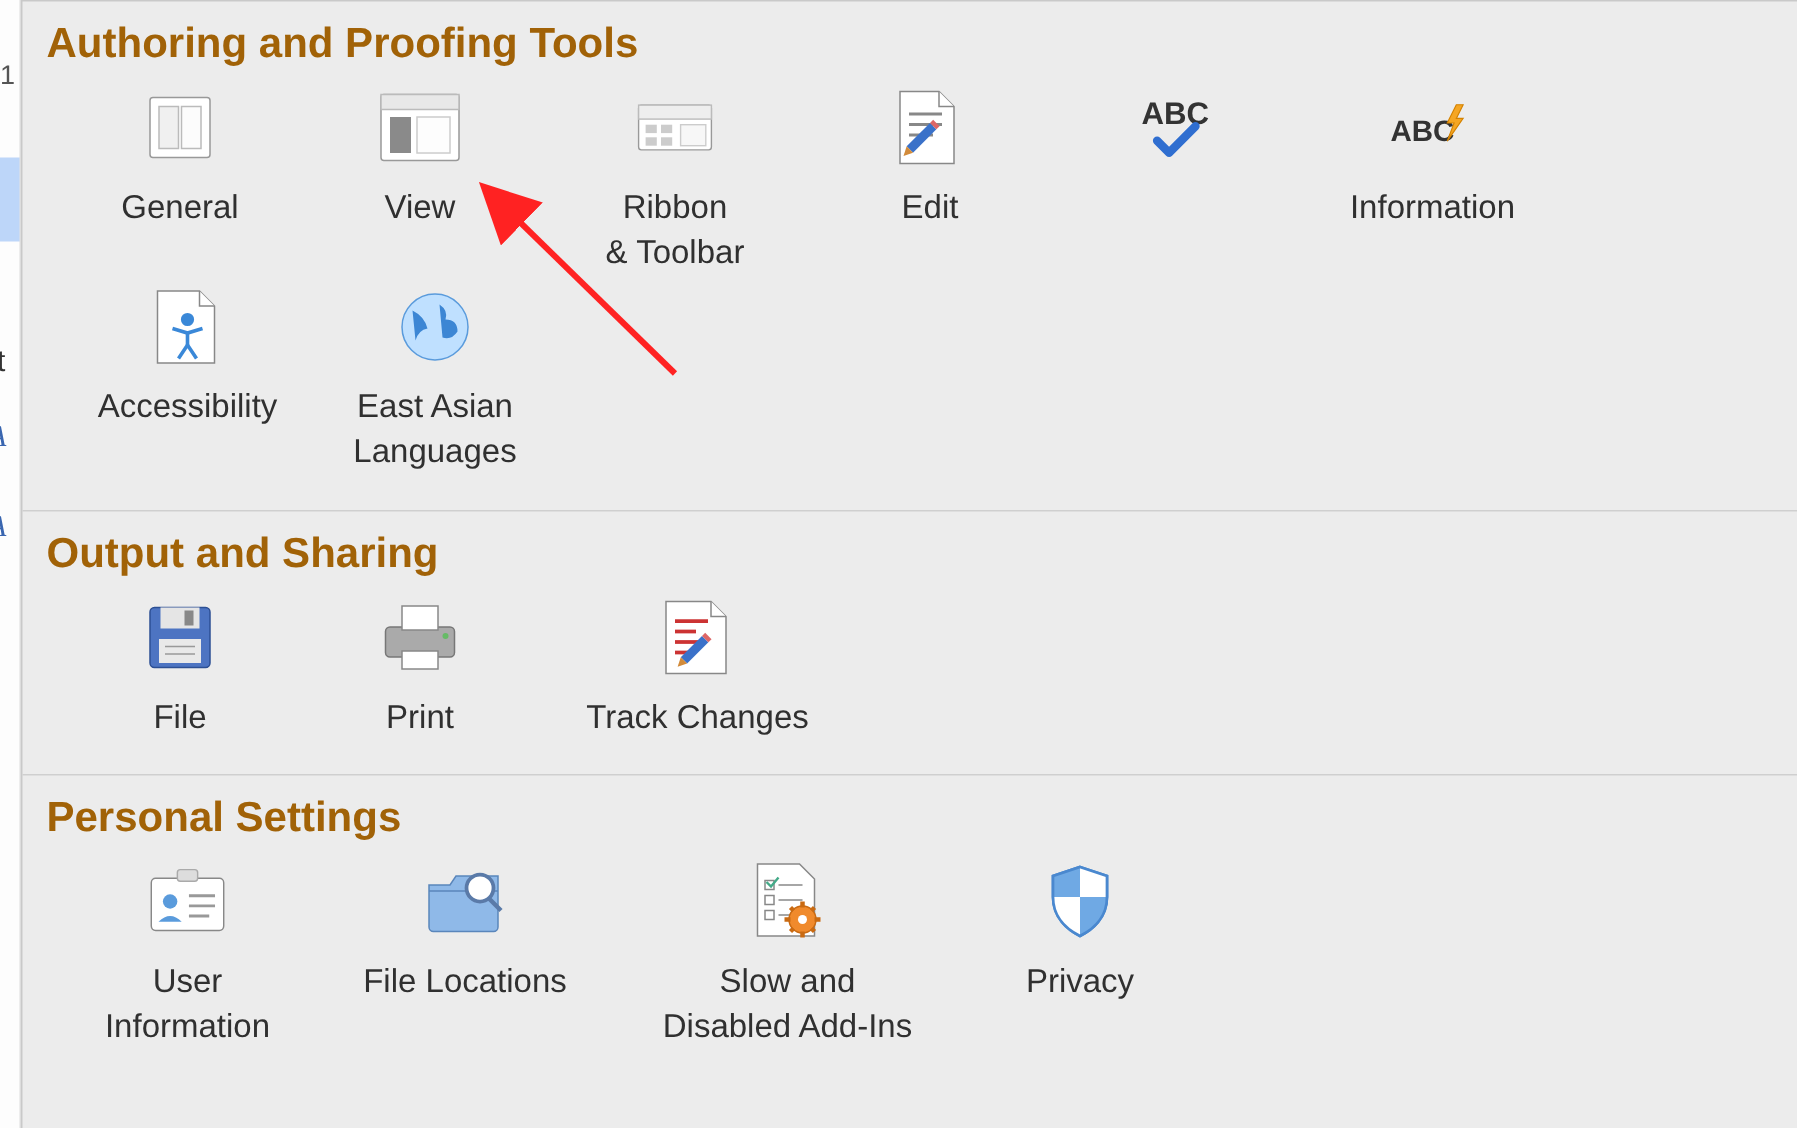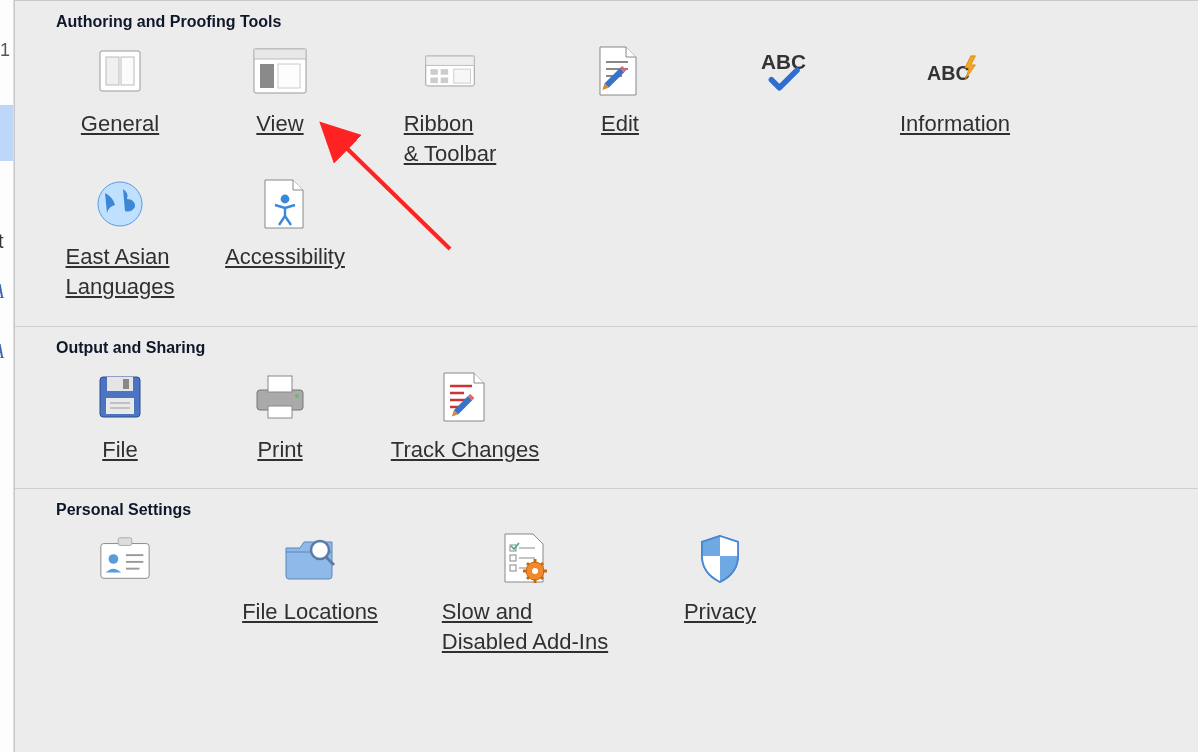--- a/index.html
+++ b/index.html
@@ -5,25 +5,25 @@
   html,body{margin:0;padding:0;width:1198px;height:752px;background:#fff;font-family:-apple-system,BlinkMacSystemFont,"Helvetica Neue",Arial,sans-serif;color:#222;overflow:hidden;}
   .sidebar-strip{position:absolute;left:0;top:0;width:14px;height:752px;background:#fdfdfd;border-right:1px solid #ddd;box-sizing:border-box;}
   .sidebar-num{position:absolute;left:0;top:40px;font-size:18px;color:#555;}
   .sidebar-t{position:absolute;left:-2px;top:230px;font-size:20px;color:#333;}
   .sidebar-a{position:absolute;left:-8px;top:280px;font-size:20px;font-style:italic;color:#3a66b0;font-family:Georgia,serif;}
   .sidebar-a2{position:absolute;left:-8px;top:340px;font-size:20px;font-style:italic;color:#3a66b0;font-family:Georgia,serif;}
   .sidebar-sel1{position:absolute;left:0;top:105px;width:13px;height:56px;background:rgba(70,140,240,0.35);}
   .panel{position:absolute;left:14px;top:0;right:0;bottom:0;background:#ececec;border-left:1px solid #c9c9c9;border-top:1px solid #c9c9c9;box-sizing:border-box;}
   .section{border-bottom:1px solid #cfcfcf;padding:8px 0 16px 0;}
   .section.last{border-bottom:none;}
-  .section-heading{font-size:16px;font-weight:700;color:#0f172a;margin:4px 0 12px 41px;display:block;}
+  .section-heading{font-size:28px;font-weight:700;color:#a16207;margin:4px 0 12px 16px;display:block;}
   .grid{display:flex;flex-wrap:wrap;padding-left:30px;}
   .cell{display:flex;flex-direction:column;align-items:center;justify-content:flex-start;margin-right:10px;margin-bottom:8px;cursor:default;}
   .cell .ico{width:56px;height:56px;display:flex;align-items:center;justify-content:center;margin-bottom:10px;}
-  .cell .lbl{font-size:22px;color:#303030;line-height:1.35;text-decoration:underline;}
+  .cell .lbl{font-size:22px;color:#303030;text-align:center;line-height:1.35;}
   
   .grid1 .cell{width:160px;}
   .grid2 .cell{width:160px;}
   .grid3 .cell{width:170px;}
   svg{display:block;}
   .arrow{position:absolute;left:300px;top:118px;pointer-events:none;}
 </style>
 </head>
 <body>
 
@@ -109,44 +109,44 @@
       <div class="cell" style="width:160px">
         <span class="ico">
           <svg width="74" height="48" viewBox="0 0 74 48">
             <text x="0" y="36" font-size="26" font-weight="700" fill="#333" font-family="Arial">ABC</text>
             <path d="M58 4 l-8 16 h6 l-6 16 l14 -20 h-6 l6 -12 z" fill="#f5a623" stroke="#d48200"></path>
           </svg>
         </span>
         <span class="lbl">Information</span>
       </div>
 
-      <div class="cell" style="width:150px">
-        <span class="ico">
-          <svg width="50" height="50" viewBox="0 0 50 50">
-            <circle cx="25" cy="25" r="22" fill="#bfe0ff" stroke="#5a9bdc"></circle>
-            <path d="M10 14 q8 4 10 12 q-6 1 -8 8 M28 10 q6 4 4 10 q8 0 8 8 q-4 6 -10 4" fill="#3c86d4"></path>
-          </svg>
-        </span>
-        <span class="lbl">East Asian<br>Languages</span>
-      </div>
-
       <div class="cell" style="width:160px">
         <span class="ico">
           <svg width="48" height="54" viewBox="0 0 48 54">
             <path d="M4 3 h28 l10 10 v38 h-38 z" fill="#fff" stroke="#888"></path>
             <path d="M32 3 v10 h10" fill="#fff" stroke="#888"></path>
             <g stroke="#3a88d8" stroke-width="2.4" fill="none">
               <circle cx="24" cy="22" r="3.2" fill="#3a88d8"></circle>
               <path d="M14 28 l10 3 l10 -3"></path>
               <path d="M24 31 v8"></path>
               <path d="M24 39 l-6 9 M24 39 l6 9"></path>
             </g>
           </svg>
         </span>
         <span class="lbl">Accessibility</span>
+      </div>
+
+      <div class="cell" style="width:150px">
+        <span class="ico">
+          <svg width="50" height="50" viewBox="0 0 50 50">
+            <circle cx="25" cy="25" r="22" fill="#bfe0ff" stroke="#5a9bdc"></circle>
+            <path d="M10 14 q8 4 10 12 q-6 1 -8 8 M28 10 q6 4 4 10 q8 0 8 8 q-4 6 -10 4" fill="#3c86d4"></path>
+          </svg>
+        </span>
+        <span class="lbl">East Asian<br>Languages</span>
       </div>
 
     </div>
   </div>
 
   <div class="section">
     <span class="section-heading">Output and Sharing</span>
     <div class="grid grid2">
 
       <div class="cell" style="width:150px">
@@ -206,20 +206,21 @@
           <svg width="58" height="48" viewBox="0 0 58 48">
             <rect x="4" y="8" width="50" height="36" rx="3" fill="#fff" stroke="#888"></rect>
             <rect x="22" y="2" width="14" height="8" rx="2" fill="#ddd" stroke="#aaa"></rect>
             <circle cx="17" cy="24" r="5" fill="#5a9bdc"></circle>
             <path d="M9 38 q8 -8 16 0" fill="#5a9bdc"></path>
             <line x1="30" y1="20" x2="48" y2="20" stroke="#999" stroke-width="2"></line>
             <line x1="30" y1="27" x2="48" y2="27" stroke="#999" stroke-width="2"></line>
             <line x1="30" y1="34" x2="44" y2="34" stroke="#999" stroke-width="2"></line>
           </svg>
         </span>
+        <span class="lbl">User<br>Information</span>
       </div>
 
 
       <div class="cell" style="width:190px">
         <span class="ico">
           <svg width="56" height="50" viewBox="0 0 56 50">
             <path d="M4 14 h14 l4 -6 h28 v34 a3 3 0 0 1 -3 3 h-40 a3 3 0 0 1 -3 -3 z" fill="#8fb9e8" stroke="#5a86bb"></path>
             <path d="M4 18 h46" stroke="#5a86bb"></path>
             <circle cx="38" cy="16" r="9" fill="#fff" stroke="#5a7aa8" stroke-width="2.5"></circle>
             <line x1="44" y1="23" x2="52" y2="31" stroke="#5a7aa8" stroke-width="3"></line>

